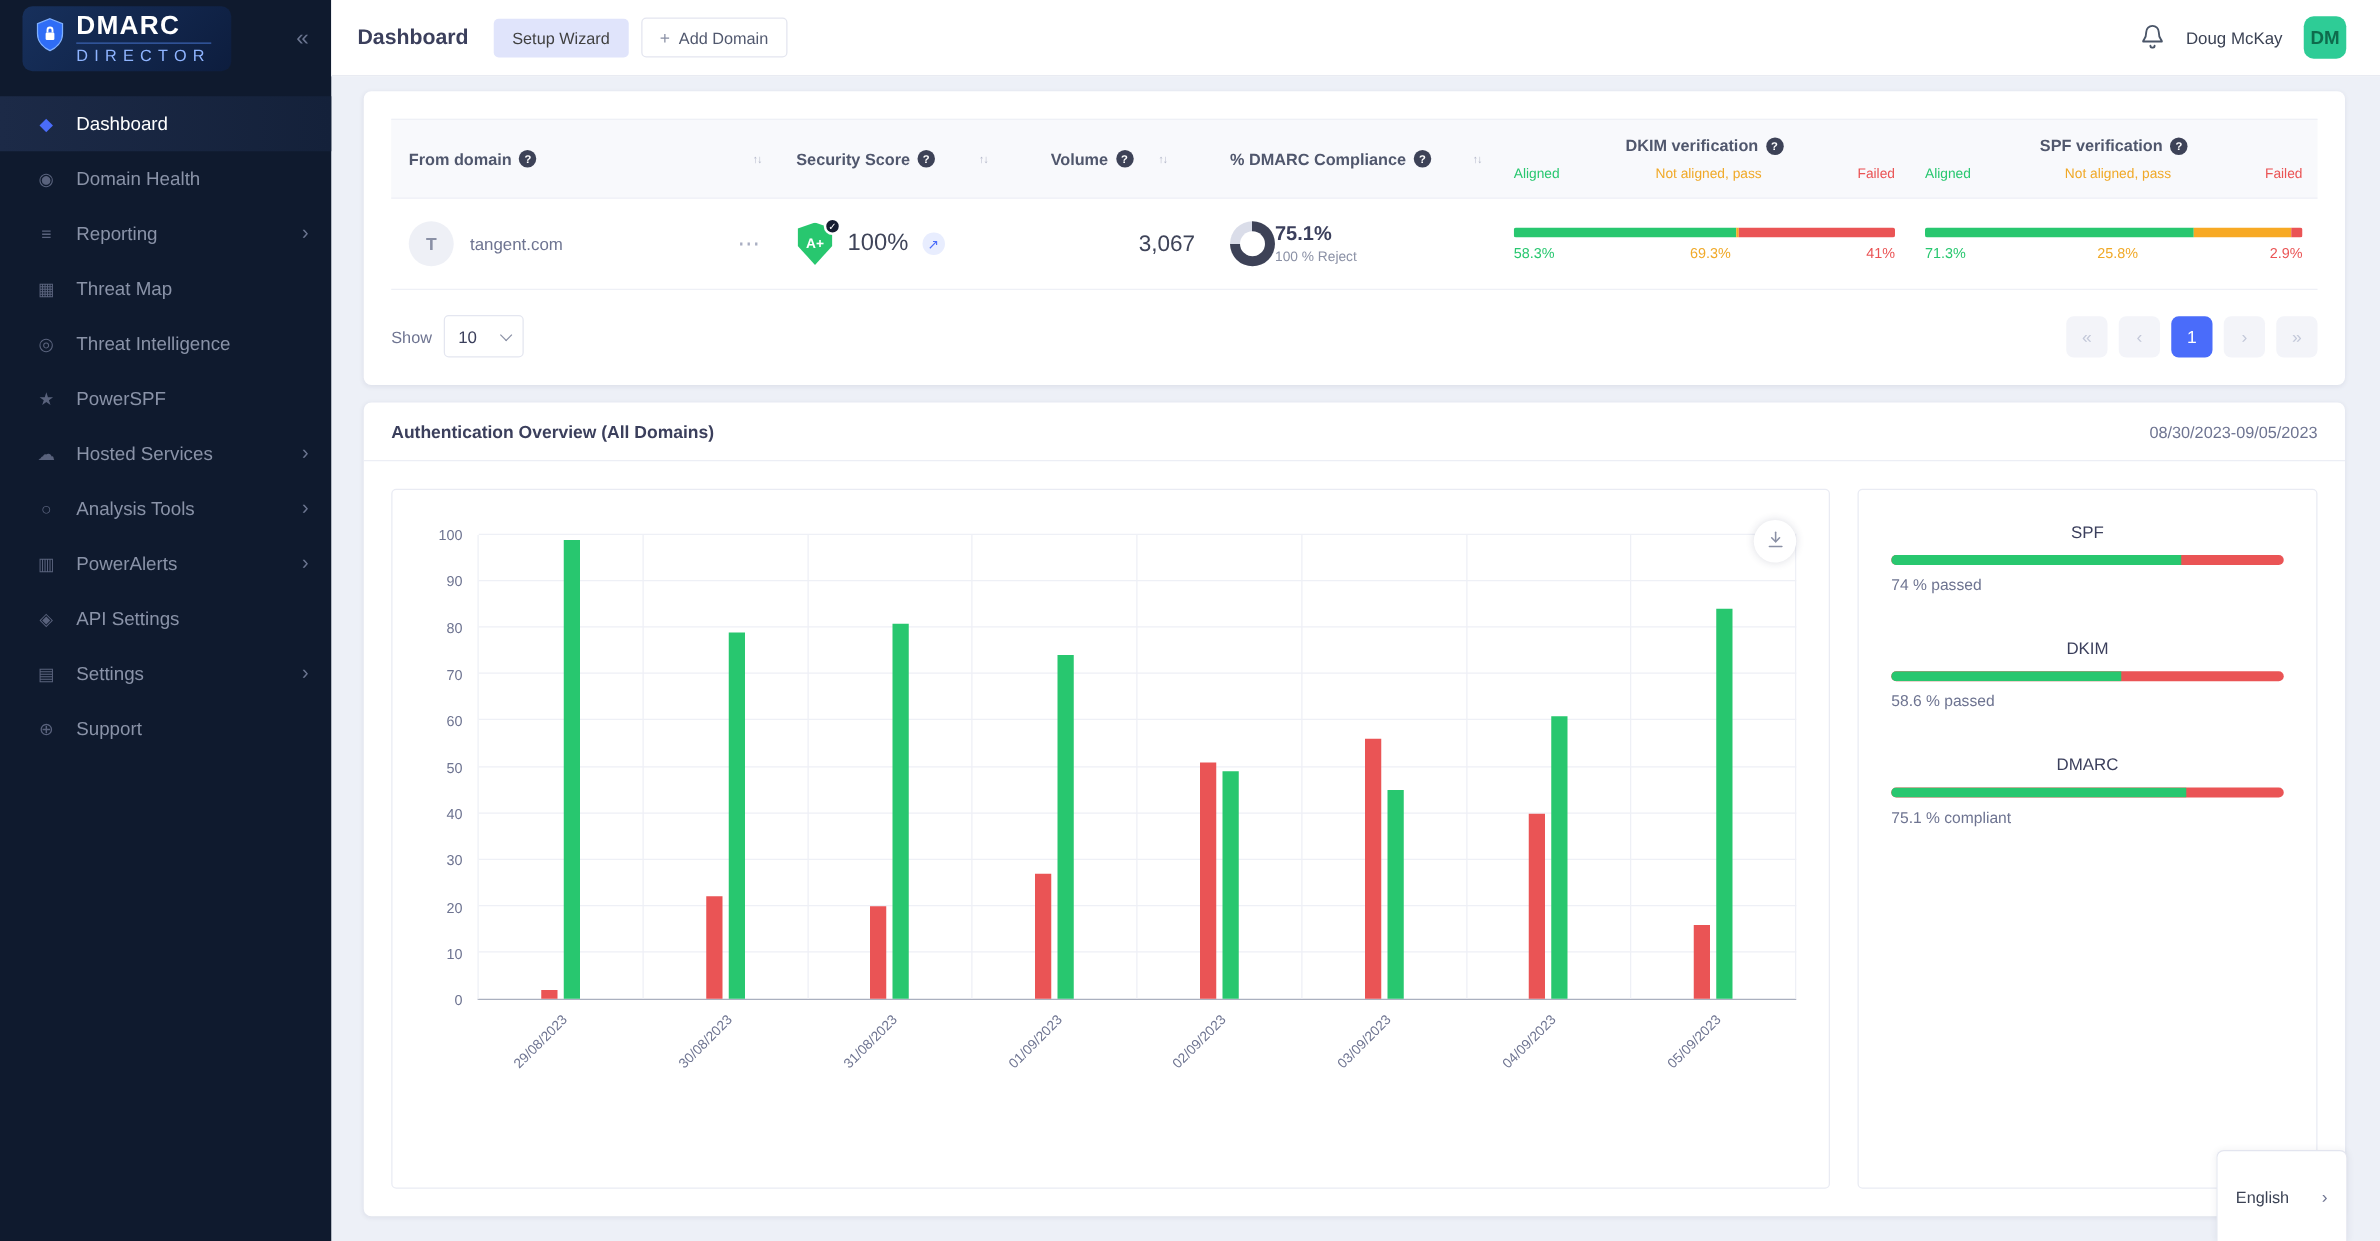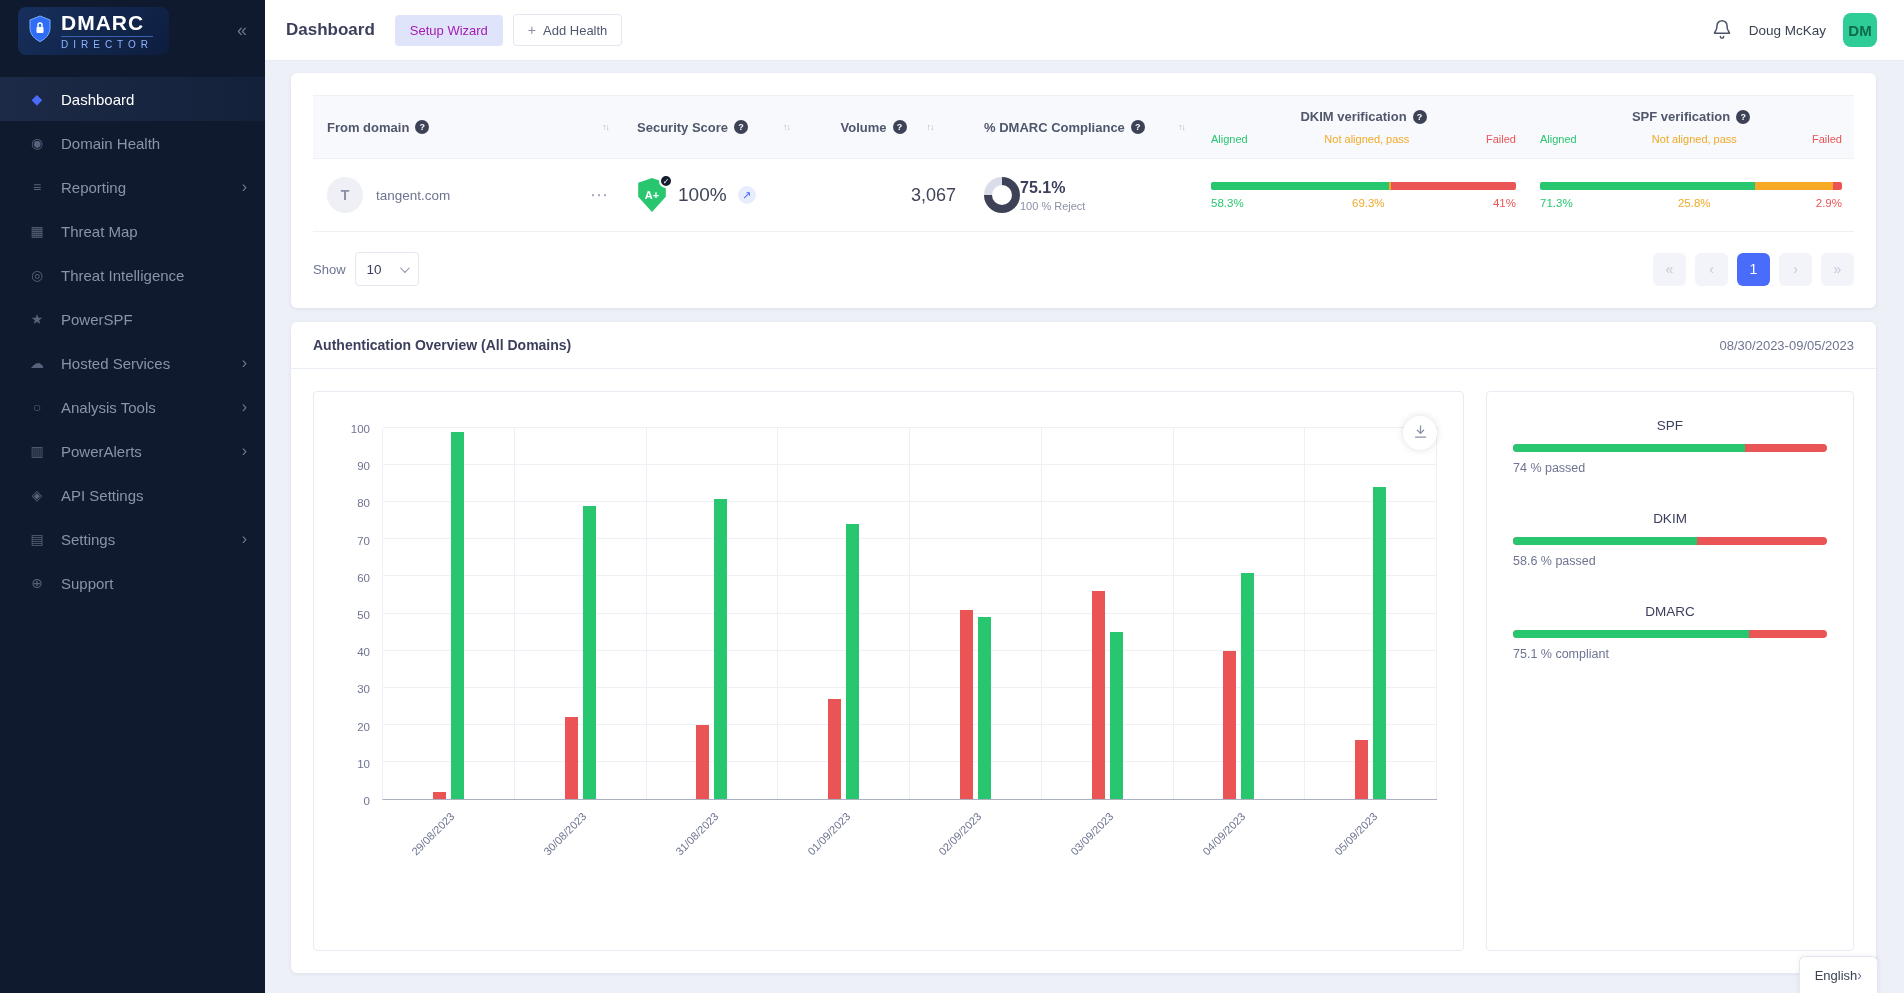--- a/index.html
+++ b/index.html
@@ -20,21 +20,21 @@
   .logo-row {
     height: 61px; display: flex; align-items: center;
     padding: 0 14px 0 18px; justify-content: space-between;
   }
   .logo-box {
     display: flex; align-items: center; gap: 9px;
     background: linear-gradient(135deg, #17305c, #0d1d3e);
     border-radius: 8px; padding: 5px 16px 5px 10px; cursor: pointer;
   }
   .logo-title { font-size: 21px; font-weight: bold; color: #ffffff; letter-spacing: 1px; line-height: 1; }
-  .logo-sub { font-size: 10px; letter-spacing: 5px; color: #8fb4ff; margin-top: 3px; border-top: 1px solid #3b62b0; padding-top: 2px; }
+  .logo-sub { font-size: 13px; letter-spacing: 5px; color: #8fb4ff; margin-top: 3px; border-top: 1px solid #3b62b0; padding-top: 2px; }
   .collapse-btn { color: #6b7590; font-size: 18px; cursor: pointer; padding: 4px; }
   .nav { padding-top: 16px; }
   .nav-item {
     height: 44px; display: flex; align-items: center; gap: 14px;
     padding: 0 18px 0 27px; color: #8a93a8; font-size: 15px; cursor: pointer;
   }
   .nav-item .nav-icon { width: 20px; text-align: center; font-size: 14px; color: #59627c; flex: 0 0 20px; }
   .nav-item.active {
     background: linear-gradient(90deg, #1c2a47, #14213a);
     color: #ffffff;
@@ -43,21 +43,21 @@
   .nav-chev { margin-left: auto; color: #6b7590; font-size: 16px; }
 
   
   .main { flex: 1; display: flex; flex-direction: column; min-width: 0; }
   .topbar {
     height: 61px; background: #ffffff; border-bottom: 1px solid #e9ebf2;
     display: flex; align-items: center; padding: 0 27px 0 21px; flex: 0 0 61px;
   }
   .page-title { font-size: 17px; font-weight: 600; color: #3b3f5c; margin-right: 20px; }
   .btn { border: none; border-radius: 4px; font-size: 13px; font-family: inherit; cursor: pointer; }
-  .btn-wizard { background: #e0e4fb; color: #a21caf; padding: 8px 15px; margin-right: 10px; }
+  .btn-wizard { background: #e0e4fb; color: #404040; padding: 8px 15px; margin-right: 10px; }
   .btn-add {
     background: #ffffff; color: #51586e; padding: 7px 14px;
     border: 1px solid #e3e5ef; display: inline-flex; align-items: center; gap: 7px;
   }
   .btn-add .plus { color: #8a90a5; font-size: 14px; }
   .topbar-right { margin-left: auto; display: flex; align-items: center; gap: 17px; }
   .bell-btn { background: none; border: none; cursor: pointer; display: flex; }
   .user-name { font-size: 13.5px; color: #3b4254; }
   .avatar {
     width: 34px; height: 34px; border-radius: 8px; background: #2ecc96;
@@ -211,21 +211,21 @@
   .stat-block { margin-bottom: 36px; }
   .stat-label { font-size: 13.5px; color: #3b3f5c; margin-bottom: 11px; text-align: center; }
   .stat-bar { height: 8px; border-radius: 4px; overflow: hidden; display: flex; background: #ea5455; }
   .stat-fill { background: #28c76f; height: 100%; }
   .stat-caption { font-size: 12.5px; color: #6e7491; margin-top: 9px; }
 
   
   .lang {
     position: fixed; right: 26px; bottom: 0; background: #ffffff;
     border: 1px solid #e3e5ef; border-bottom: none; border-radius: 6px 6px 0 0;
-    padding: 10px 15px; display: flex; align-items: center; 
+    padding: 28px 15px; display: flex; align-items: center; gap: 26px;
     font-size: 13px; color: #3b4254; cursor: pointer; z-index: 5;
     box-shadow: 0 0 6px rgba(40,45,80,.08);
   }
   .lang .chev { color: #6e7491; font-size: 14px; }
 </style>
 </head>
 <body>
 
 <aside class="sidebar">
   <div class="logo-row">
@@ -300,21 +300,21 @@
     </div>
   </nav>
 </aside>
 
 <div class="main">
   <header class="topbar">
     <h1 class="page-title">Dashboard</h1>
     <button class="btn btn-wizard">Setup Wizard</button>
     <button class="btn btn-add">
       <span class="plus">+</span>
-      <span>Add Health</span>
+      <span>Add Domain</span>
     </button>
     <div class="topbar-right">
       <button class="bell-btn">
         <span>
           <svg width="20" height="20" viewBox="0 0 24 24" fill="none" stroke="#4a5568" stroke-width="1.8" stroke-linecap="round" stroke-linejoin="round">
               <path d="M18 8a6 6 0 10-12 0c0 7-3 7-3 9h18c0-2-3-2-3-9"></path>
               <path d="M10 21a2 2 0 004 0"></path>
             </svg>
         </span>
       </button>

